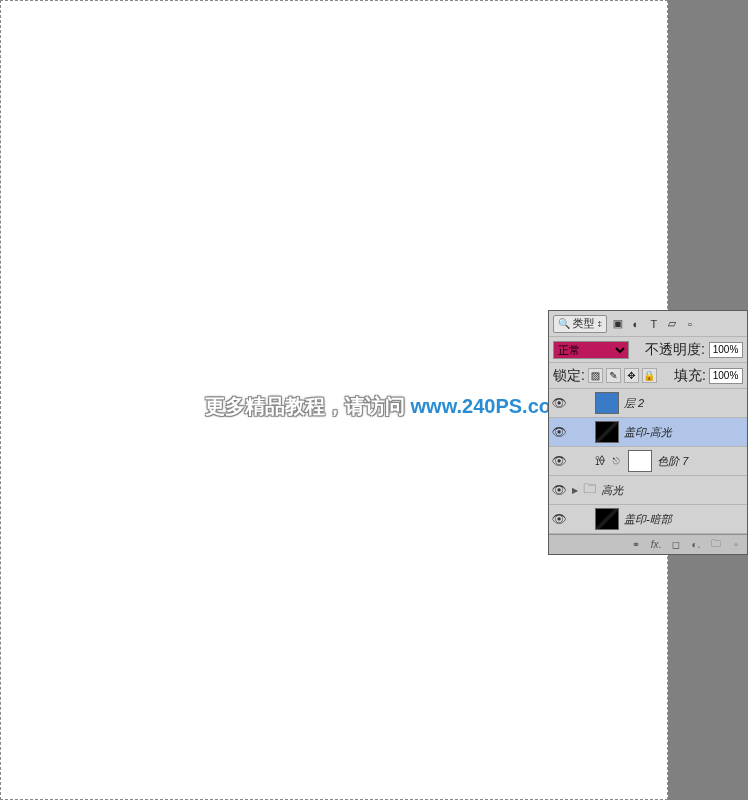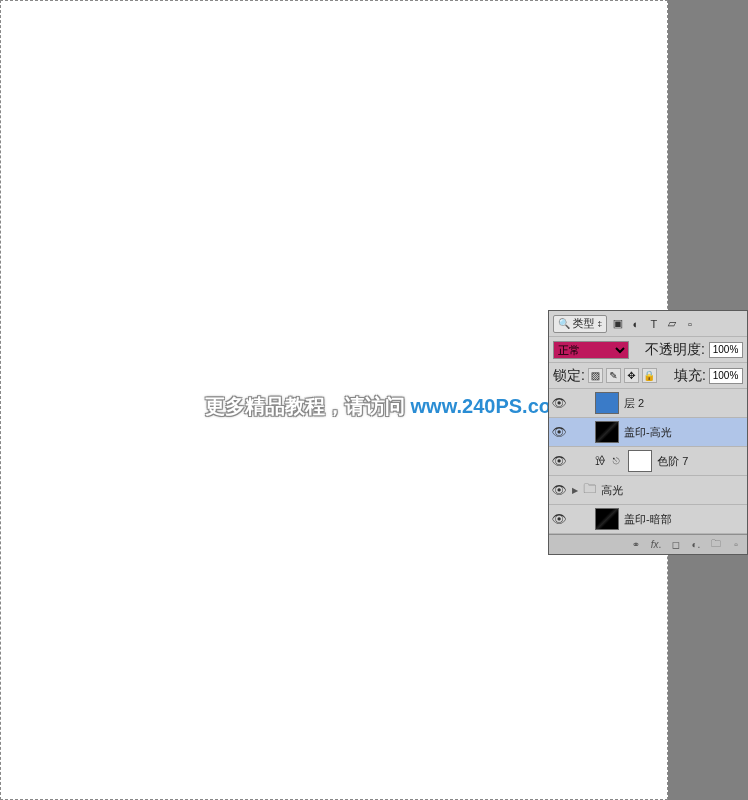--- a/index.html
+++ b/index.html
@@ -23,21 +23,21 @@
 .layers { background: #d2d2d2; }
 .layer { display: flex; align-items: center; height: 29px; border-bottom: 1px solid #b5b5b5; padding: 0 2px; gap: 5px; }
 .layer.selected { background: #b0c5e8; }
 .eye { width: 16px; text-align: center; font-size: 12px; color: #333; }
 .thumb { width: 24px; height: 22px; border: 1px solid #666; background: #fff; display: inline-block; }
 .thumb.dark { background: linear-gradient(135deg, #000 40%, #222 50%, #000 60%); }
 .thumb.blue { background: #3a7bc8; }
 .thumb.white { background: #fff; }
 .folder { font-size: 13px; color: #666; }
 .tri { font-size: 8px; color: #555; }
-.layername { font-size: 11px; }
+.layername { font-size: 11px; font-style: italic; }
 .adjust { font-size: 13px; letter-spacing: -1px; }
 .bottombar { display: flex; justify-content: flex-end; align-items: center; gap: 6px; background: #c2c2c2; border-top: 1px solid #8e8e8e; height: 20px; padding: 0 4px; font-size: 10px; color: #555; }
 .bico { width: 14px; text-align: center; }
 </style>
 </head>
 <body>
 
 <div class="canvas"></div>
 
 <div class="watermark">

